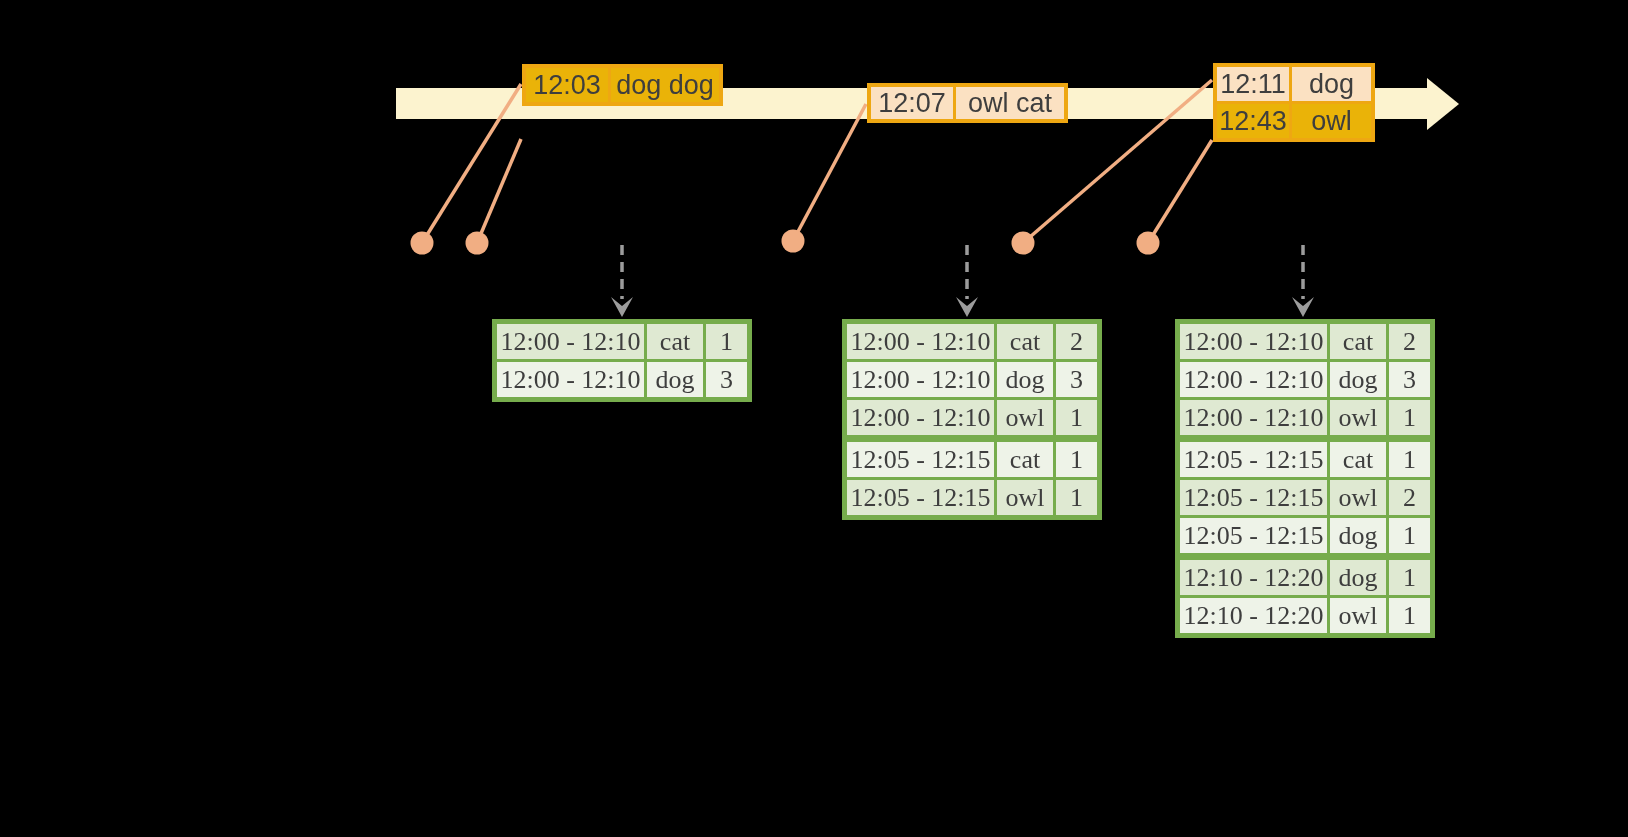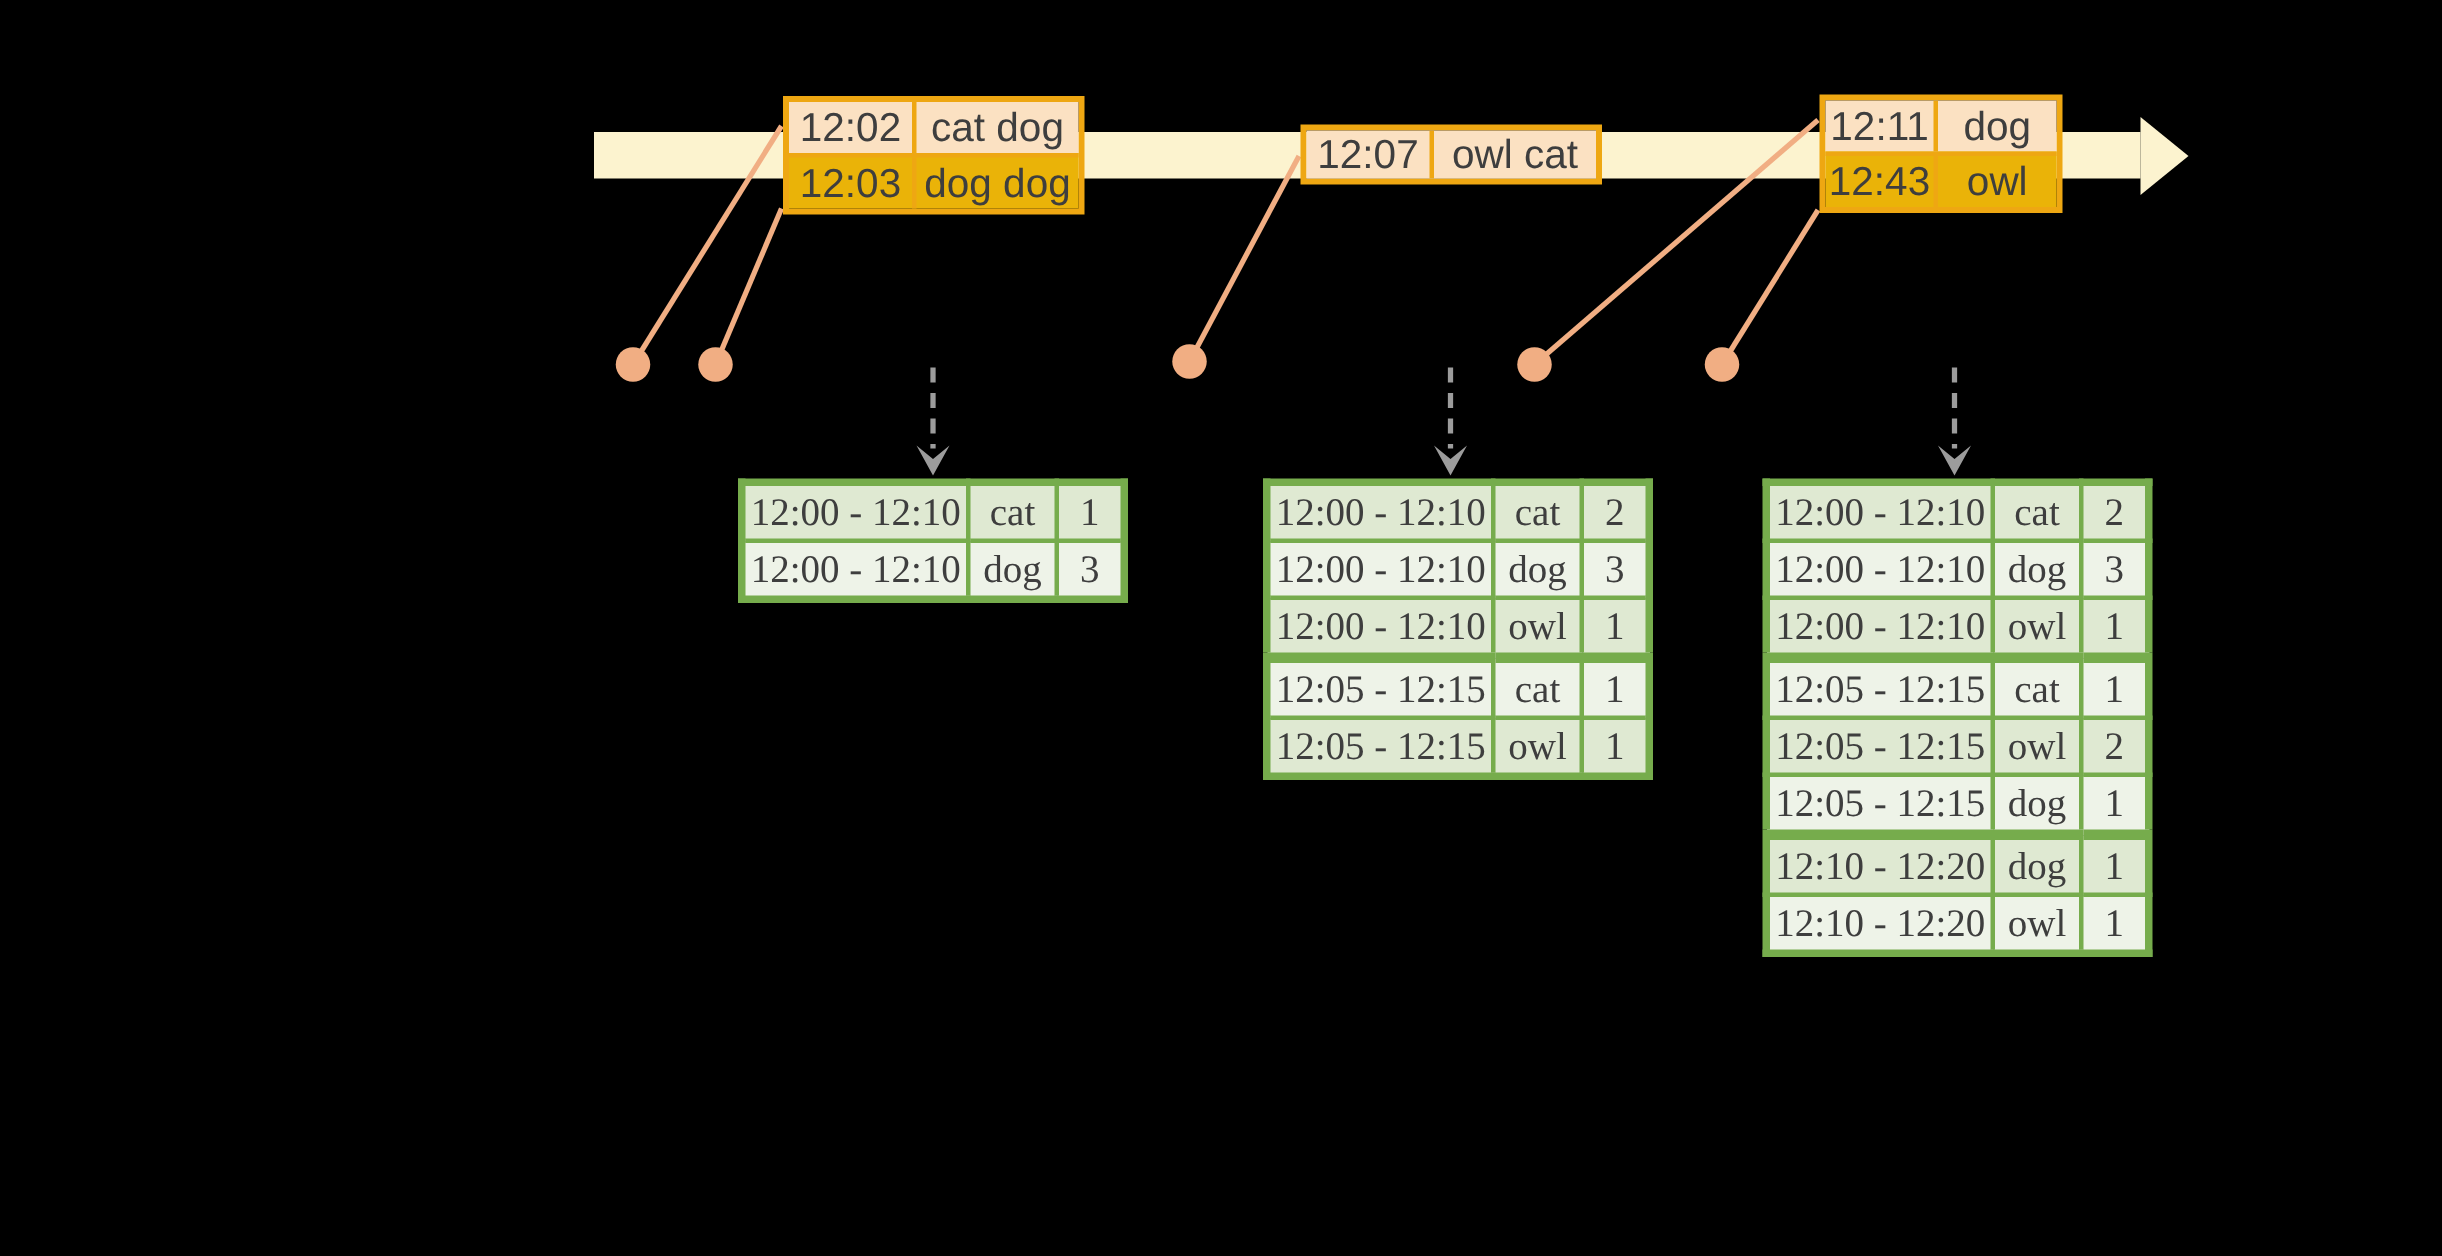--- a/index.html
+++ b/index.html
@@ -98,24 +98,20 @@
       <line x1="1303" y1="245" x2="1303" y2="299"></line>
     </g>
     <g fill="#9c9c9c">
       <polygon points="611,297 622,306 633,297 622,317"></polygon>
       <polygon points="956,297 967,306 978,297 967,317"></polygon>
       <polygon points="1292,297 1303,306 1314,297 1303,317"></polygon>
     </g>
   </svg>
 
   <div id="event-box-1" class="event-box h34">
-    <div class="event-row row-peach">
-      <div class="event-time">12:02</div>
-      <div class="event-words">cat dog</div>
-    </div>
     <div class="event-row row-cream">
       <div class="event-time">12:03</div>
       <div class="event-words">dog dog</div>
     </div>
   </div>
 
   <div id="event-box-2" class="event-box h32">
     <div class="event-row row-peach">
       <div class="event-time">12:07</div>
       <div class="event-words">owl cat</div>

